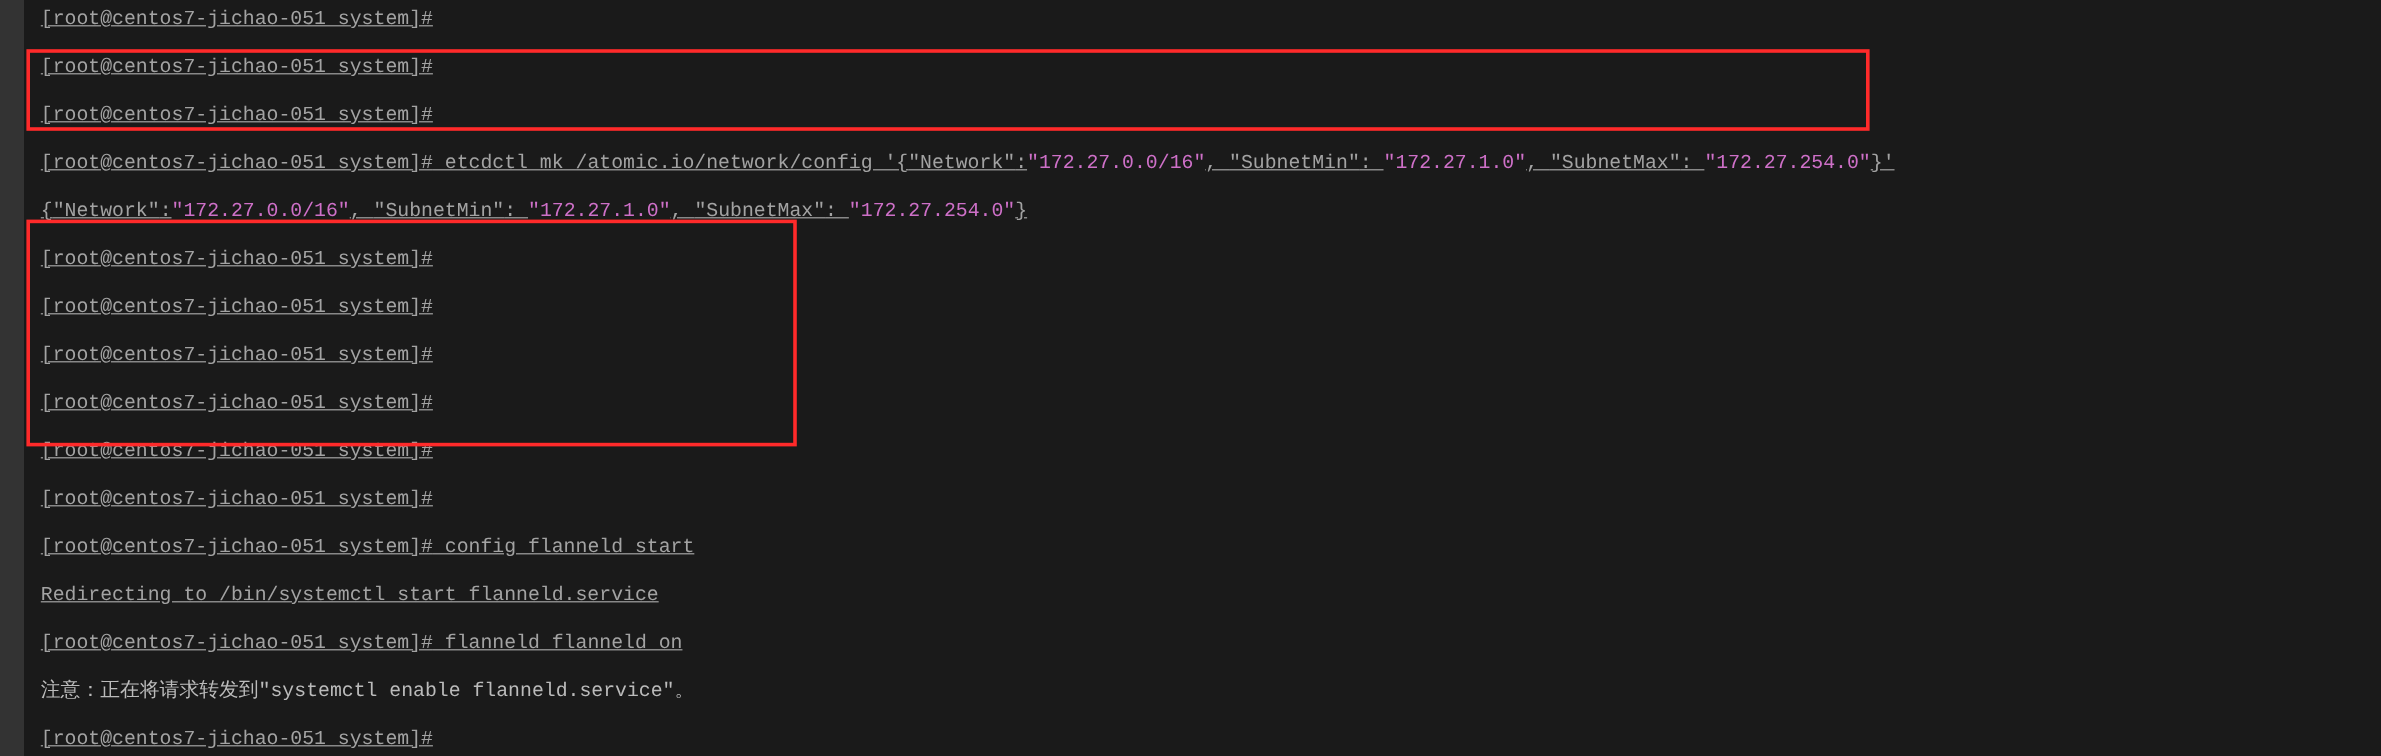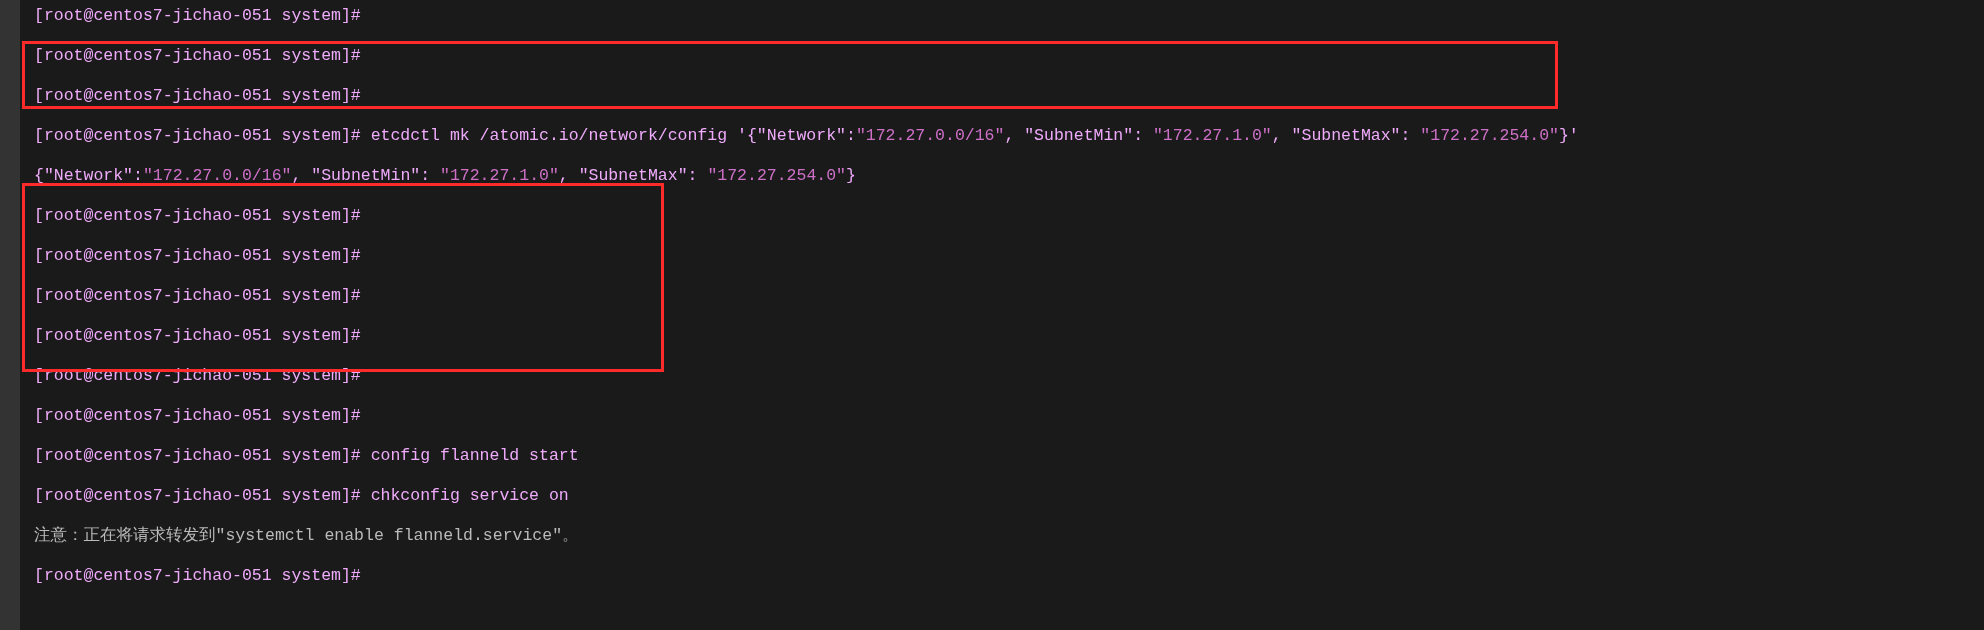--- a/index.html
+++ b/index.html
@@ -26,21 +26,21 @@
     bottom: 0;
     font-family: "Consolas", "Courier New", monospace;
     font-size: 16.5px;
     line-height: 20px;
     color: #d4d4d4;
     background: #1a1a1a;
     white-space: pre;
     padding: 0 14px;
   }
   .line { height: 20px; }
-  .plain { color: #f0abfc; }
+  .plain { color: #a3a3a3; text-decoration: underline; }
   .str   { color: #ce70c8; } 
   .cjk   { color: #bbbbbb; }
 
   .hlbox {
     position: absolute;
     border: 3px solid #ff2a2a;
     background: transparent;
     pointer-events: none;
   }
 </style>
@@ -55,21 +55,22 @@
 <div class="line"><span class="plain">[root@centos7-jichao-051 system]#</span></div>
 <div class="line"><span class="plain">[root@centos7-jichao-051 system]#</span><span class="plain"> etcdctl mk /atomic.io/network/config '{</span><span class="plain">"Network"</span><span class="plain">:</span><span class="str">"172.27.0.0/16"</span><span class="plain">, </span><span class="plain">"SubnetMin"</span><span class="plain">: </span><span class="str">"172.27.1.0"</span><span class="plain">, </span><span class="plain">"SubnetMax"</span><span class="plain">: </span><span class="str">"172.27.254.0"</span><span class="plain">}'</span></div>
 <div class="line"><span class="plain">{</span><span class="plain">"Network"</span><span class="plain">:</span><span class="str">"172.27.0.0/16"</span><span class="plain">, </span><span class="plain">"SubnetMin"</span><span class="plain">: </span><span class="str">"172.27.1.0"</span><span class="plain">, </span><span class="plain">"SubnetMax"</span><span class="plain">: </span><span class="str">"172.27.254.0"</span><span class="plain">}</span></div>
 <div class="line"><span class="plain">[root@centos7-jichao-051 system]#</span></div>
 <div class="line"><span class="plain">[root@centos7-jichao-051 system]#</span></div>
 <div class="line"><span class="plain">[root@centos7-jichao-051 system]#</span></div>
 <div class="line"><span class="plain">[root@centos7-jichao-051 system]#</span></div>
 <div class="line"><span class="plain">[root@centos7-jichao-051 system]#</span></div>
 <div class="line"><span class="plain">[root@centos7-jichao-051 system]#</span></div>
 <div class="line"><span class="plain">[root@centos7-jichao-051 system]#</span><span class="plain"> config flanneld start</span></div>
-<div class="line"><span class="plain">[root@centos7-jichao-051 system]#</span><span class="plain"> chkconfig service on</span></div>
+<div class="line"><span class="plain">Redirecting to /bin/systemctl start flanneld.service</span></div>
+<div class="line"><span class="plain">[root@centos7-jichao-051 system]#</span><span class="plain"> flanneld flanneld on</span></div>
 <div class="line"><span class="cjk">注意：正在将请求转发到"systemctl enable flanneld.service"。</span></div>
 <div class="line"><span class="plain">[root@centos7-jichao-051 system]#</span></div>
 
 
 
 
 
 
 
 

